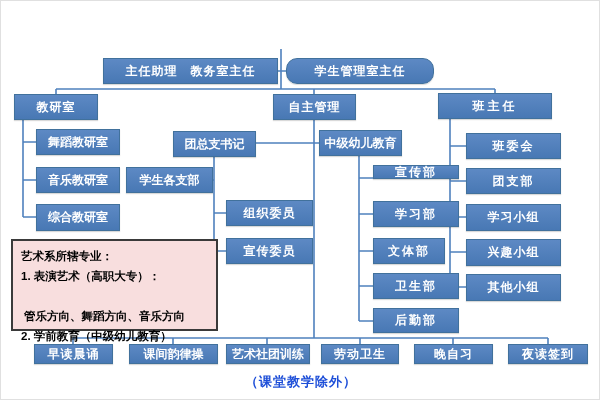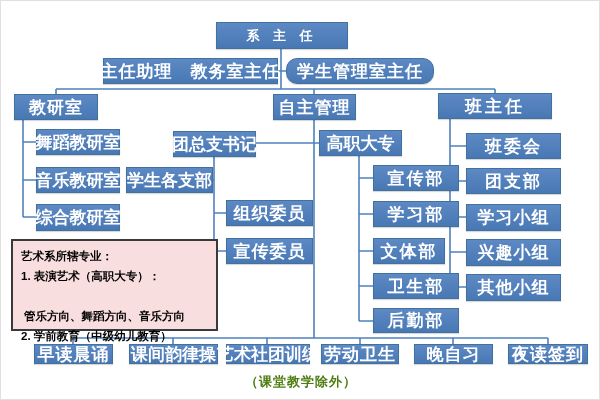--- a/index.html
+++ b/index.html
@@ -12,40 +12,40 @@
     position:relative;width:600px;height:400px;background:#ffffff;
     border:1px solid #e0e0e0;box-sizing:border-box;overflow:hidden;
     font-family:"Liberation Sans","DejaVu Sans",sans-serif;
   }
   svg.connectors{position:absolute;left:0;top:0;z-index:1;}
   svg.connectors path{stroke:var(--connector,#4f81bd);stroke-width:1.6;fill:none;}
   .node{
     position:absolute;z-index:2;display:flex;align-items:center;justify-content:center;
     background:linear-gradient(180deg,var(--box-fill-top,#5d89c4),var(--box-fill-bottom,#4878b4));
     border:1px solid var(--box-border,#41719c);
-    color:var(--box-text,#fff);font-weight:bold;font-size:17px;letter-spacing:1px;
+    color:var(--box-text,#fff);font-weight:bold;font-size:12px;letter-spacing:1px;
     box-sizing:border-box;white-space:nowrap;text-align:center;
     box-shadow:0 1px 1px rgba(0,0,0,0.15);
   }
   
   .n-dept-head{left:215px;top:21px;width:132px;height:27px;font-size:13px;letter-spacing:5px;}
   .n-assistant{left:102px;top:57px;width:175px;height:26px;}
   .n-student-mgmt{left:285px;top:57px;width:148px;height:26px;border-radius:11px;}
   .n-teaching-office{left:13px;top:93px;width:84px;height:26px;}
   .n-self-mgmt{left:272px;top:93px;width:83px;height:26px;}
   .n-class-teacher{left:437px;top:92px;width:114px;height:26px;letter-spacing:3px;}
   .n-dance{left:35px;top:128px;width:84px;height:26px;letter-spacing:0;}
   .n-music{left:35px;top:166px;width:84px;height:26px;letter-spacing:0;}
   .n-general{left:35px;top:203px;width:84px;height:27px;letter-spacing:0;}
   .n-league-sec{left:172px;top:130px;width:83px;height:26px;letter-spacing:0;}
   .n-student-branches{left:125px;top:166px;width:87px;height:26px;letter-spacing:0;}
   .n-org-comm{left:225px;top:199px;width:87px;height:26px;}
   .n-pub-comm{left:225px;top:237px;width:87px;height:26px;}
   .n-su-chair{left:318px;top:129px;width:83px;height:26px;letter-spacing:0;}
-  .n-pub-dept{left:372px;top:164px;width:86px;height:26px;letter-spacing:2px;}
+  .n-pub-dept{left:372px;top:164px;width:86px;height:14px;letter-spacing:2px;}
   .n-study-dept{left:372px;top:200px;width:86px;height:26px;letter-spacing:2px;}
   .n-sports-dept{left:372px;top:237px;width:72px;height:26px;letter-spacing:2px;}
   .n-hygiene-dept{left:372px;top:272px;width:86px;height:26px;letter-spacing:2px;}
   .n-logistics-dept{left:372px;top:307px;width:86px;height:25px;letter-spacing:2px;}
   .n-class-comm{left:465px;top:132px;width:95px;height:26px;letter-spacing:2px;}
   .n-league-branch{left:465px;top:167px;width:95px;height:26px;letter-spacing:2px;}
   .n-study-group{left:465px;top:203px;width:95px;height:27px;}
   .n-interest-group{left:465px;top:238px;width:95px;height:27px;}
   .n-other-group{left:465px;top:273px;width:95px;height:27px;}
   .n-morning{left:33px;top:343px;width:79px;height:20px;}
@@ -56,21 +56,21 @@
   .n-night{left:507px;top:343px;width:80px;height:20px;}
   .note{
     position:absolute;z-index:2;left:10px;top:238px;width:207px;height:92px;
     background:var(--note-fill,#f8dede);border:2px solid var(--note-border,#3a3a3a);
     color:var(--note-text,#000);box-sizing:border-box;padding:5px 8px 4px 8px;
     font-size:11.5px;font-weight:bold;line-height:20px;white-space:nowrap;
   }
   .note .indent{padding-left:3px;margin-top:20px;}
   .caption{
     position:absolute;z-index:2;left:0;top:372px;width:600px;text-align:center;
-    color:#4d7c0f;font-weight:bold;font-size:13px;letter-spacing:1px;
+    color:#1d4ed8;font-weight:bold;font-size:13px;letter-spacing:1px;
   }
 </style>
 </head>
 <body>
 
 <div class="canvas">
 
   <svg class="connectors" width="600" height="400" viewBox="0 0 600 400" aria-hidden="true">
 
     <path d="M280 48 V88 M277 70 H285 M55 88 H494 M55 88 V93 M313 88 V93 M494 88 V92"></path>
@@ -81,38 +81,37 @@
 
     <path d="M213 156 V250 M205 179 H213 M213 212 H225 M213 250 H225"></path>
 
     <path d="M358 155 V320 M358 177 H372 M358 213 H372 M358 250 H372 M358 285 H372 M358 320 H372"></path>
 
     <path d="M449 118 V286 M449 145 H465 M449 180 H465 M449 216 H465 M449 251 H465 M449 286 H465"></path>
 
     <path d="M72 337 H547 M72 337 V343 M172 337 V343 M266 337 V343 M359 337 V343 M452 337 V343 M547 337 V343"></path>
   </svg>
 
-  <div class="node n-dept-head">系 主 任</div>
   <div class="node n-assistant">主任助理　教务室主任</div>
   <div class="node n-student-mgmt">学生管理室主任</div>
 
   <div class="node n-teaching-office">教研室</div>
   <div class="node n-self-mgmt">自主管理</div>
   <div class="node n-class-teacher">班主任</div>
 
   <div class="node n-dance">舞蹈教研室</div>
   <div class="node n-music">音乐教研室</div>
   <div class="node n-general">综合教研室</div>
 
   <div class="node n-league-sec">团总支书记</div>
   <div class="node n-student-branches">学生各支部</div>
   <div class="node n-org-comm">组织委员</div>
   <div class="node n-pub-comm">宣传委员</div>
 
-  <div class="node n-su-chair">高职大专</div>
+  <div class="node n-su-chair">中级幼儿教育</div>
   <div class="node n-pub-dept">宣传部</div>
   <div class="node n-study-dept">学习部</div>
   <div class="node n-sports-dept">文体部</div>
   <div class="node n-hygiene-dept">卫生部</div>
   <div class="node n-logistics-dept">后勤部</div>
 
   <div class="node n-class-comm">班委会</div>
   <div class="node n-league-branch">团支部</div>
   <div class="node n-study-group">学习小组</div>
   <div class="node n-interest-group">兴趣小组</div>

